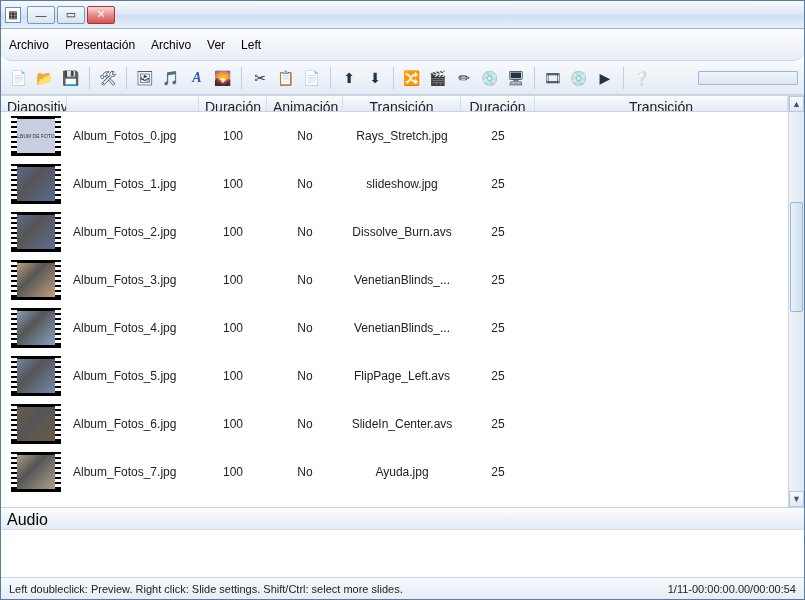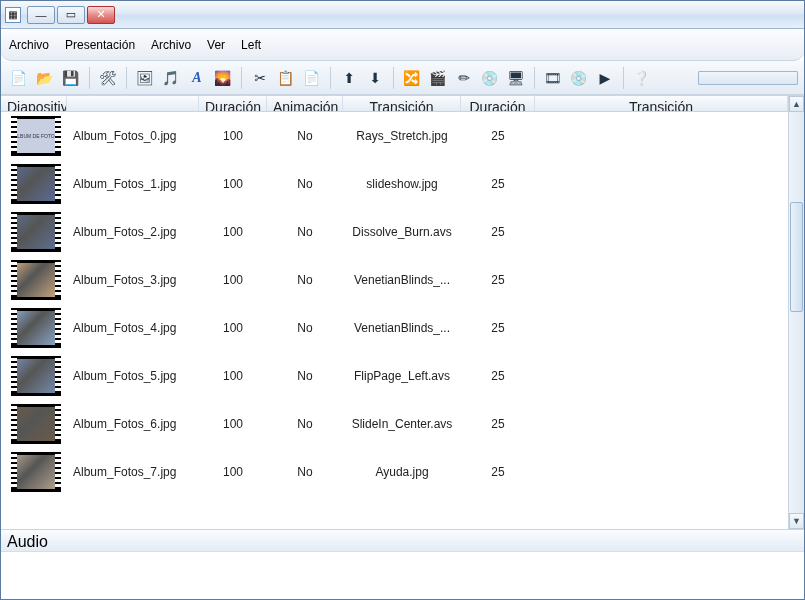--- a/index.html
+++ b/index.html
@@ -299,14 +299,18 @@
         <div class="arrow bottom">▼</div>
       </div>
     </div>
 
     <div class="audio">
       <div class="audio-header">Audio</div>
       <div class="audio-body"></div>
     </div>
   </div>
 
+  <div class="statusbar">
+    <span>Left doubleclick: Preview. Right click: Slide settings. Shift/Ctrl: select more slides.</span>
+    <span>1/11-00:00:00.00/00:00:54</span>
+  </div>
 
 </div>
 
 </body></html>

